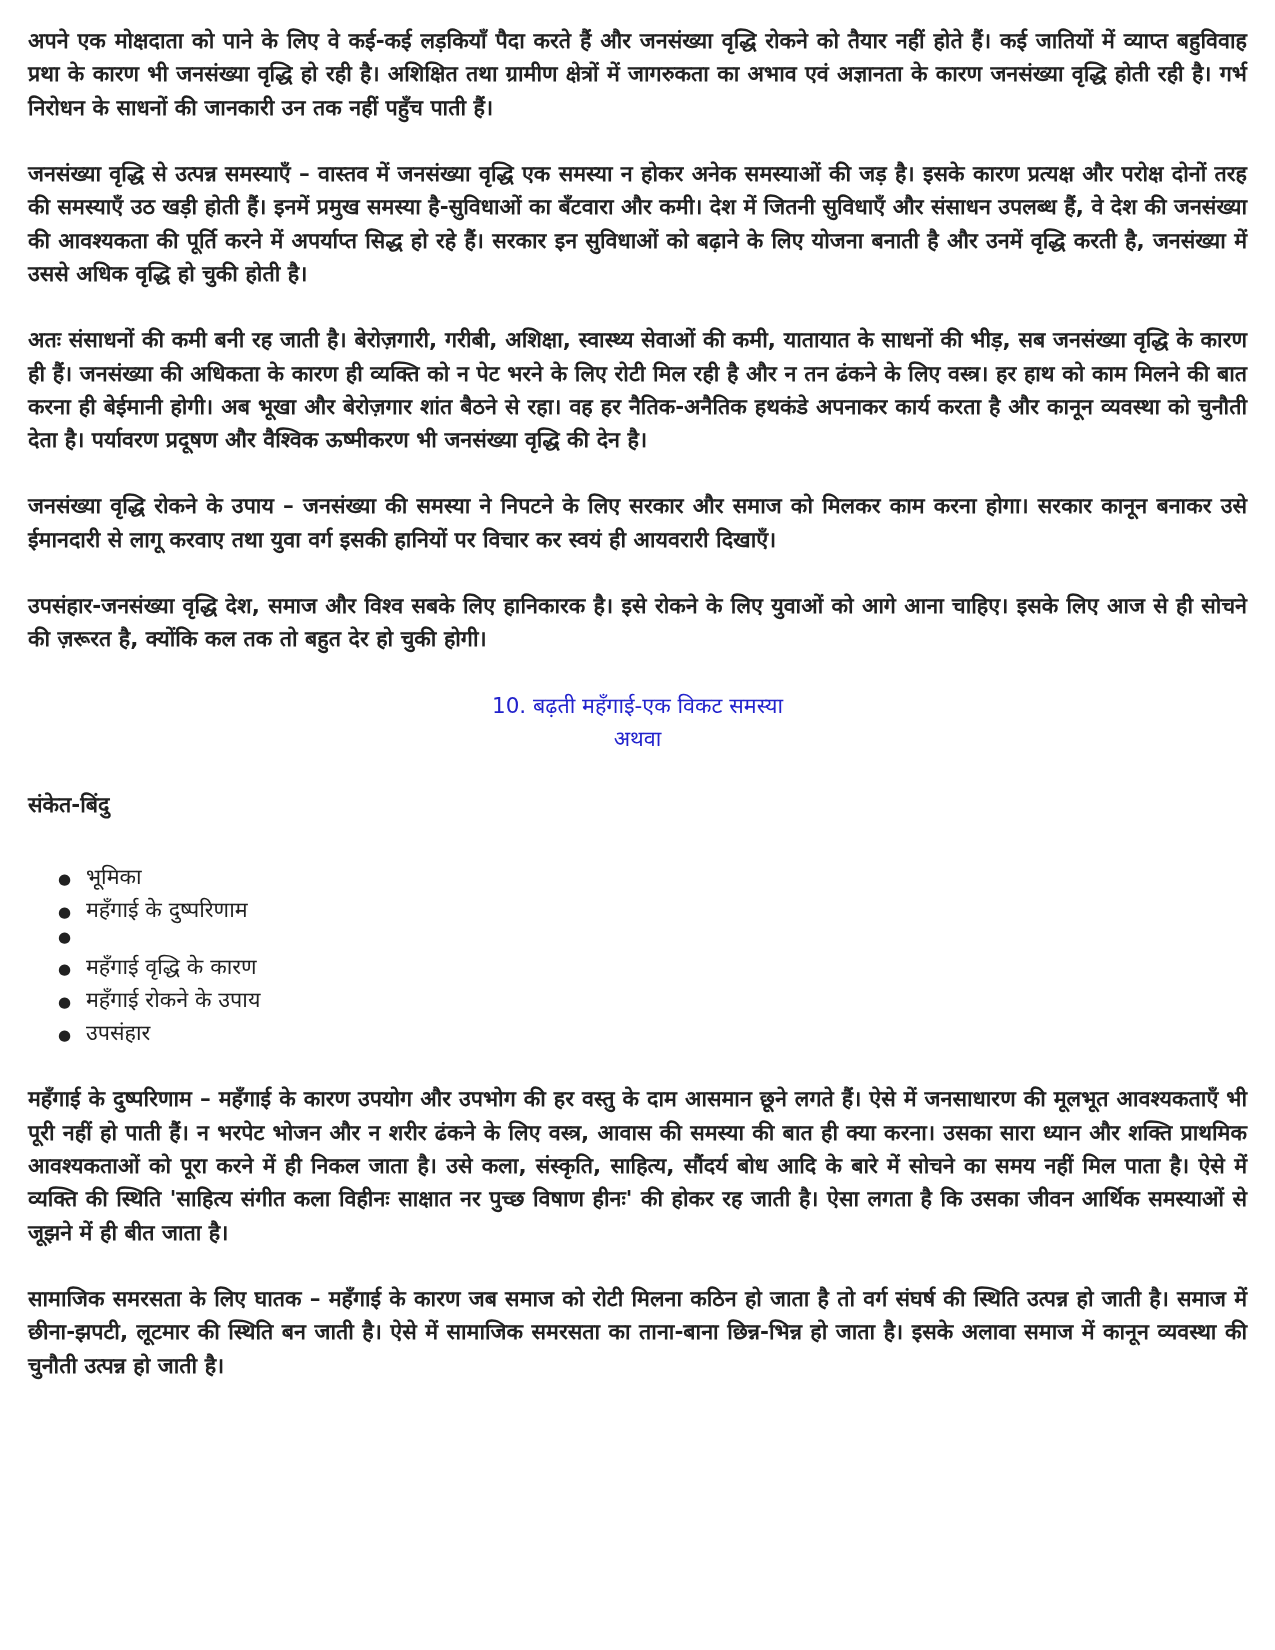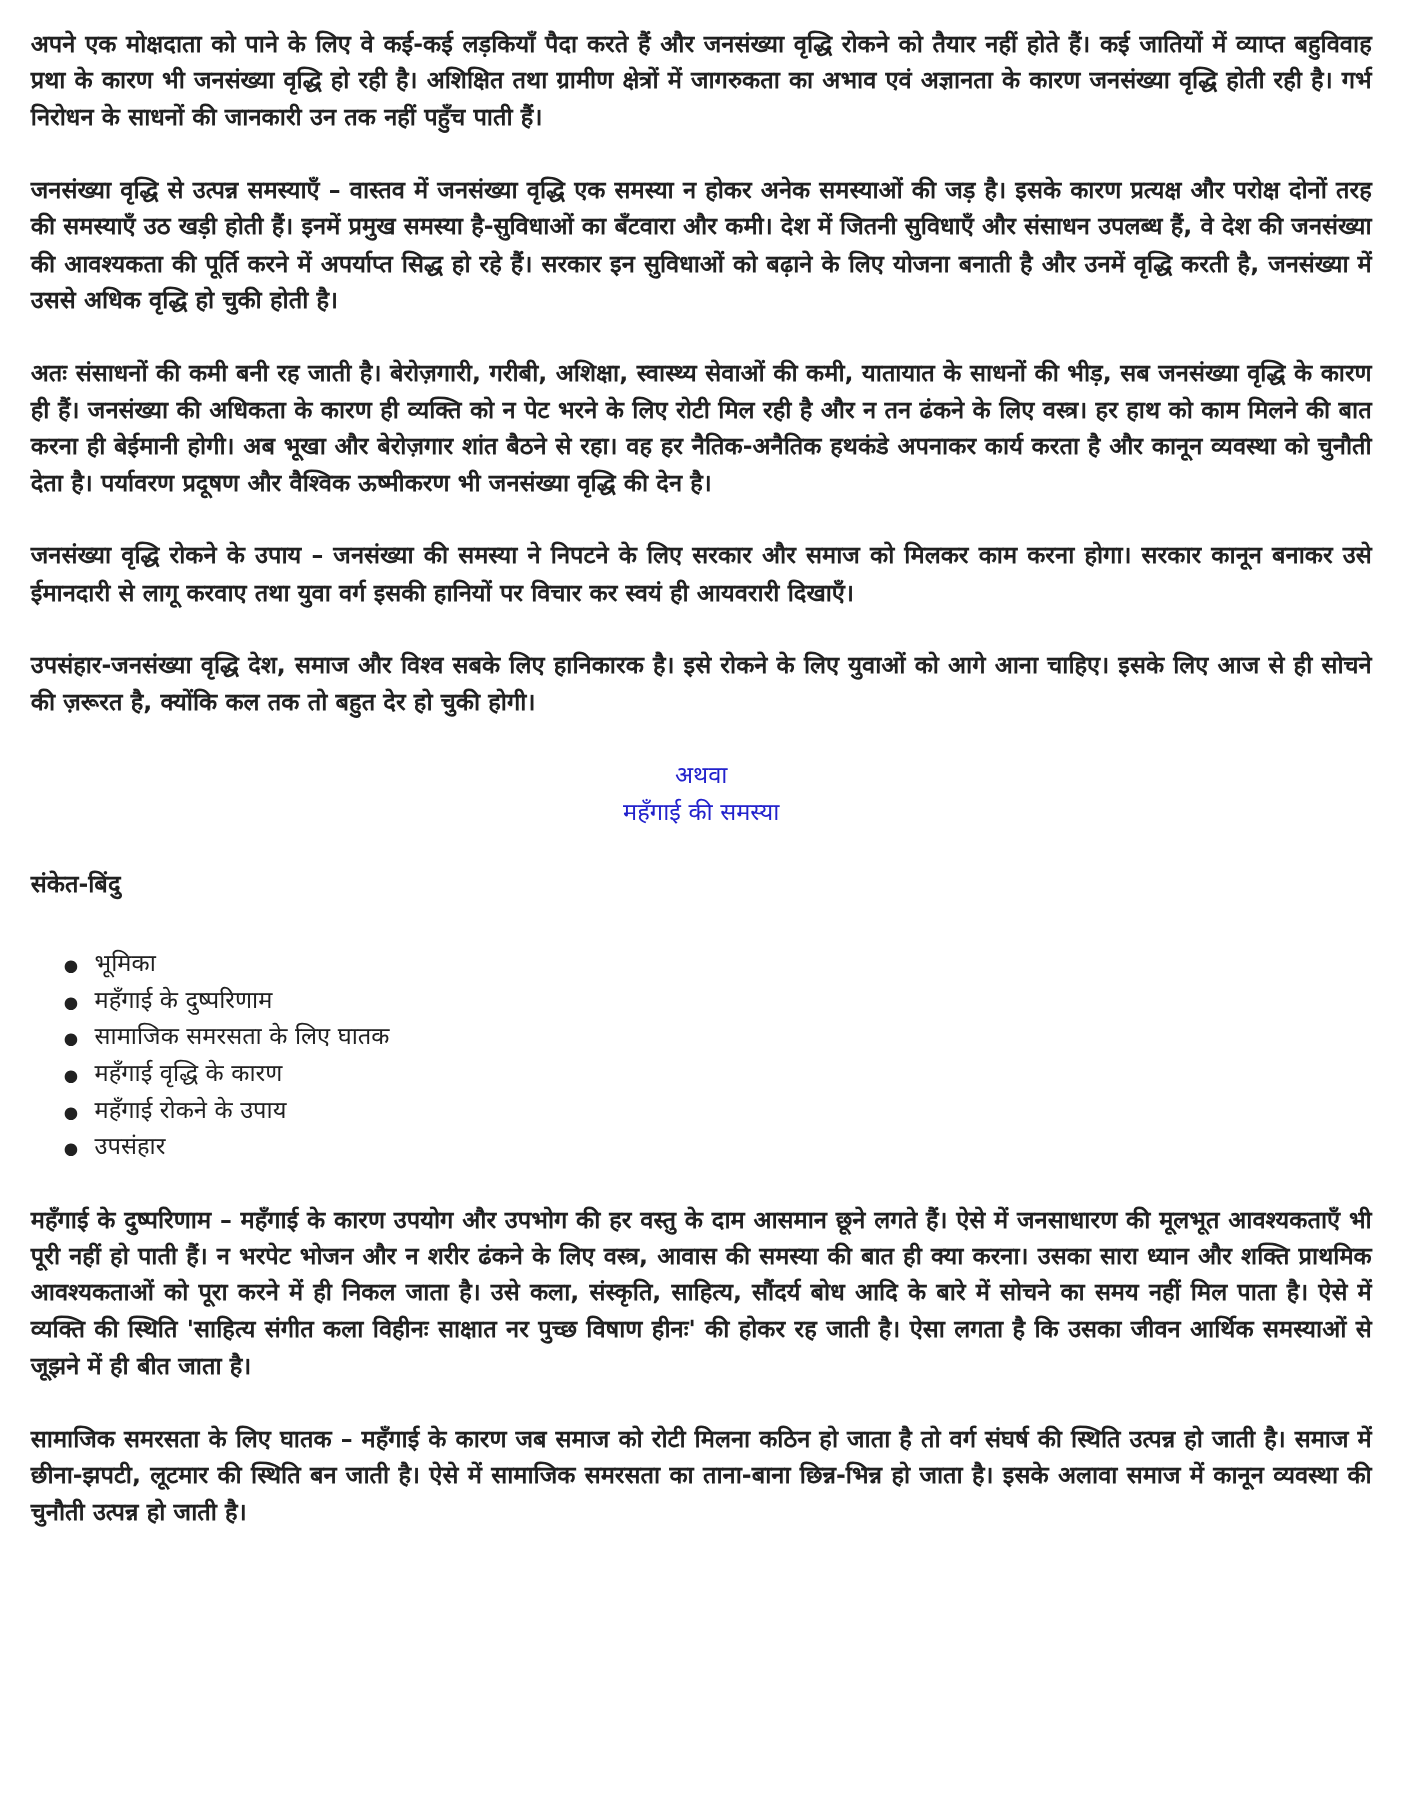--- a/index.html
+++ b/index.html
@@ -57,38 +57,37 @@
     <p class="para">अपने एक मोक्षदाता को पाने के लिए वे कई-कई लड़कियाँ पैदा करते हैं और जनसंख्या वृद्धि रोकने को तैयार नहीं होते हैं। कई जातियों में व्याप्त बहुविवाह प्रथा के कारण भी जनसंख्या वृद्धि हो रही है। अशिक्षित तथा ग्रामीण क्षेत्रों में जागरुकता का अभाव एवं अज्ञानता के कारण जनसंख्या वृद्धि होती रही है। गर्भ निरोधन के साधनों की जानकारी उन तक नहीं पहुँच पाती हैं।</p>
     <p class="para">जनसंख्या वृद्धि से उत्पन्न समस्याएँ – वास्तव में जनसंख्या वृद्धि एक समस्या न होकर अनेक समस्याओं की जड़ है। इसके कारण प्रत्यक्ष और परोक्ष दोनों तरह की समस्याएँ उठ खड़ी होती हैं। इनमें प्रमुख समस्या है-सुविधाओं का बँटवारा और कमी। देश में जितनी सुविधाएँ और संसाधन उपलब्ध हैं, वे देश की जनसंख्या की आवश्यकता की पूर्ति करने में अपर्याप्त सिद्ध हो रहे हैं। सरकार इन सुविधाओं को बढ़ाने के लिए योजना बनाती है और उनमें वृद्धि करती है, जनसंख्या में उससे अधिक वृद्धि हो चुकी होती है।</p>
     <p class="para">अतः संसाधनों की कमी बनी रह जाती है। बेरोज़गारी, गरीबी, अशिक्षा, स्वास्थ्य सेवाओं की कमी, यातायात के साधनों की भीड़, सब जनसंख्या वृद्धि के कारण ही हैं। जनसंख्या की अधिकता के कारण ही व्यक्ति को न पेट भरने के लिए रोटी मिल रही है और न तन ढंकने के लिए वस्त्र। हर हाथ को काम मिलने की बात करना ही बेईमानी होगी। अब भूखा और बेरोज़गार शांत बैठने से रहा। वह हर नैतिक-अनैतिक हथकंडे अपनाकर कार्य करता है और कानून व्यवस्था को चुनौती देता है। पर्यावरण प्रदूषण और वैश्विक ऊष्मीकरण भी जनसंख्या वृद्धि की देन है।</p>
     <p class="para">जनसंख्या वृद्धि रोकने के उपाय – जनसंख्या की समस्या ने निपटने के लिए सरकार और समाज को मिलकर काम करना होगा। सरकार कानून बनाकर उसे ईमानदारी से लागू करवाए तथा युवा वर्ग इसकी हानियों पर विचार कर स्वयं ही आयवरारी दिखाएँ।</p>
     <p class="para">उपसंहार-जनसंख्या वृद्धि देश, समाज और विश्व सबके लिए हानिकारक है। इसे रोकने के लिए युवाओं को आगे आना चाहिए। इसके लिए आज से ही सोचने की ज़रूरत है, क्योंकि कल तक तो बहुत देर हो चुकी होगी।</p>
   </section>
 
   <section class="doc-section">
 
     <div class="essay-heading">
+      <span class="heading-line">10. बढ़ती महँगाई-एक विकट समस्या</span>
       <span class="heading-line">अथवा</span>
-      <span class="heading-line">महँगाई की समस्या</span>
     </div>
 
     <p class="hint-label">संकेत-बिंदु</p>
 
     <ul class="hint-list">
       <li>
         <span class="bullet">●</span>
         <span>भूमिका</span>
       </li>
       <li>
         <span class="bullet">●</span>
         <span>महँगाई के दुष्परिणाम</span>
       </li>
       <li>
         <span class="bullet">●</span>
-        <span>सामाजिक समरसता के लिए घातक</span>
       </li>
       <li>
         <span class="bullet">●</span>
         <span>महँगाई वृद्धि के कारण</span>
       </li>
       <li>
         <span class="bullet">●</span>
         <span>महँगाई रोकने के उपाय</span>
       </li>
       <li>

